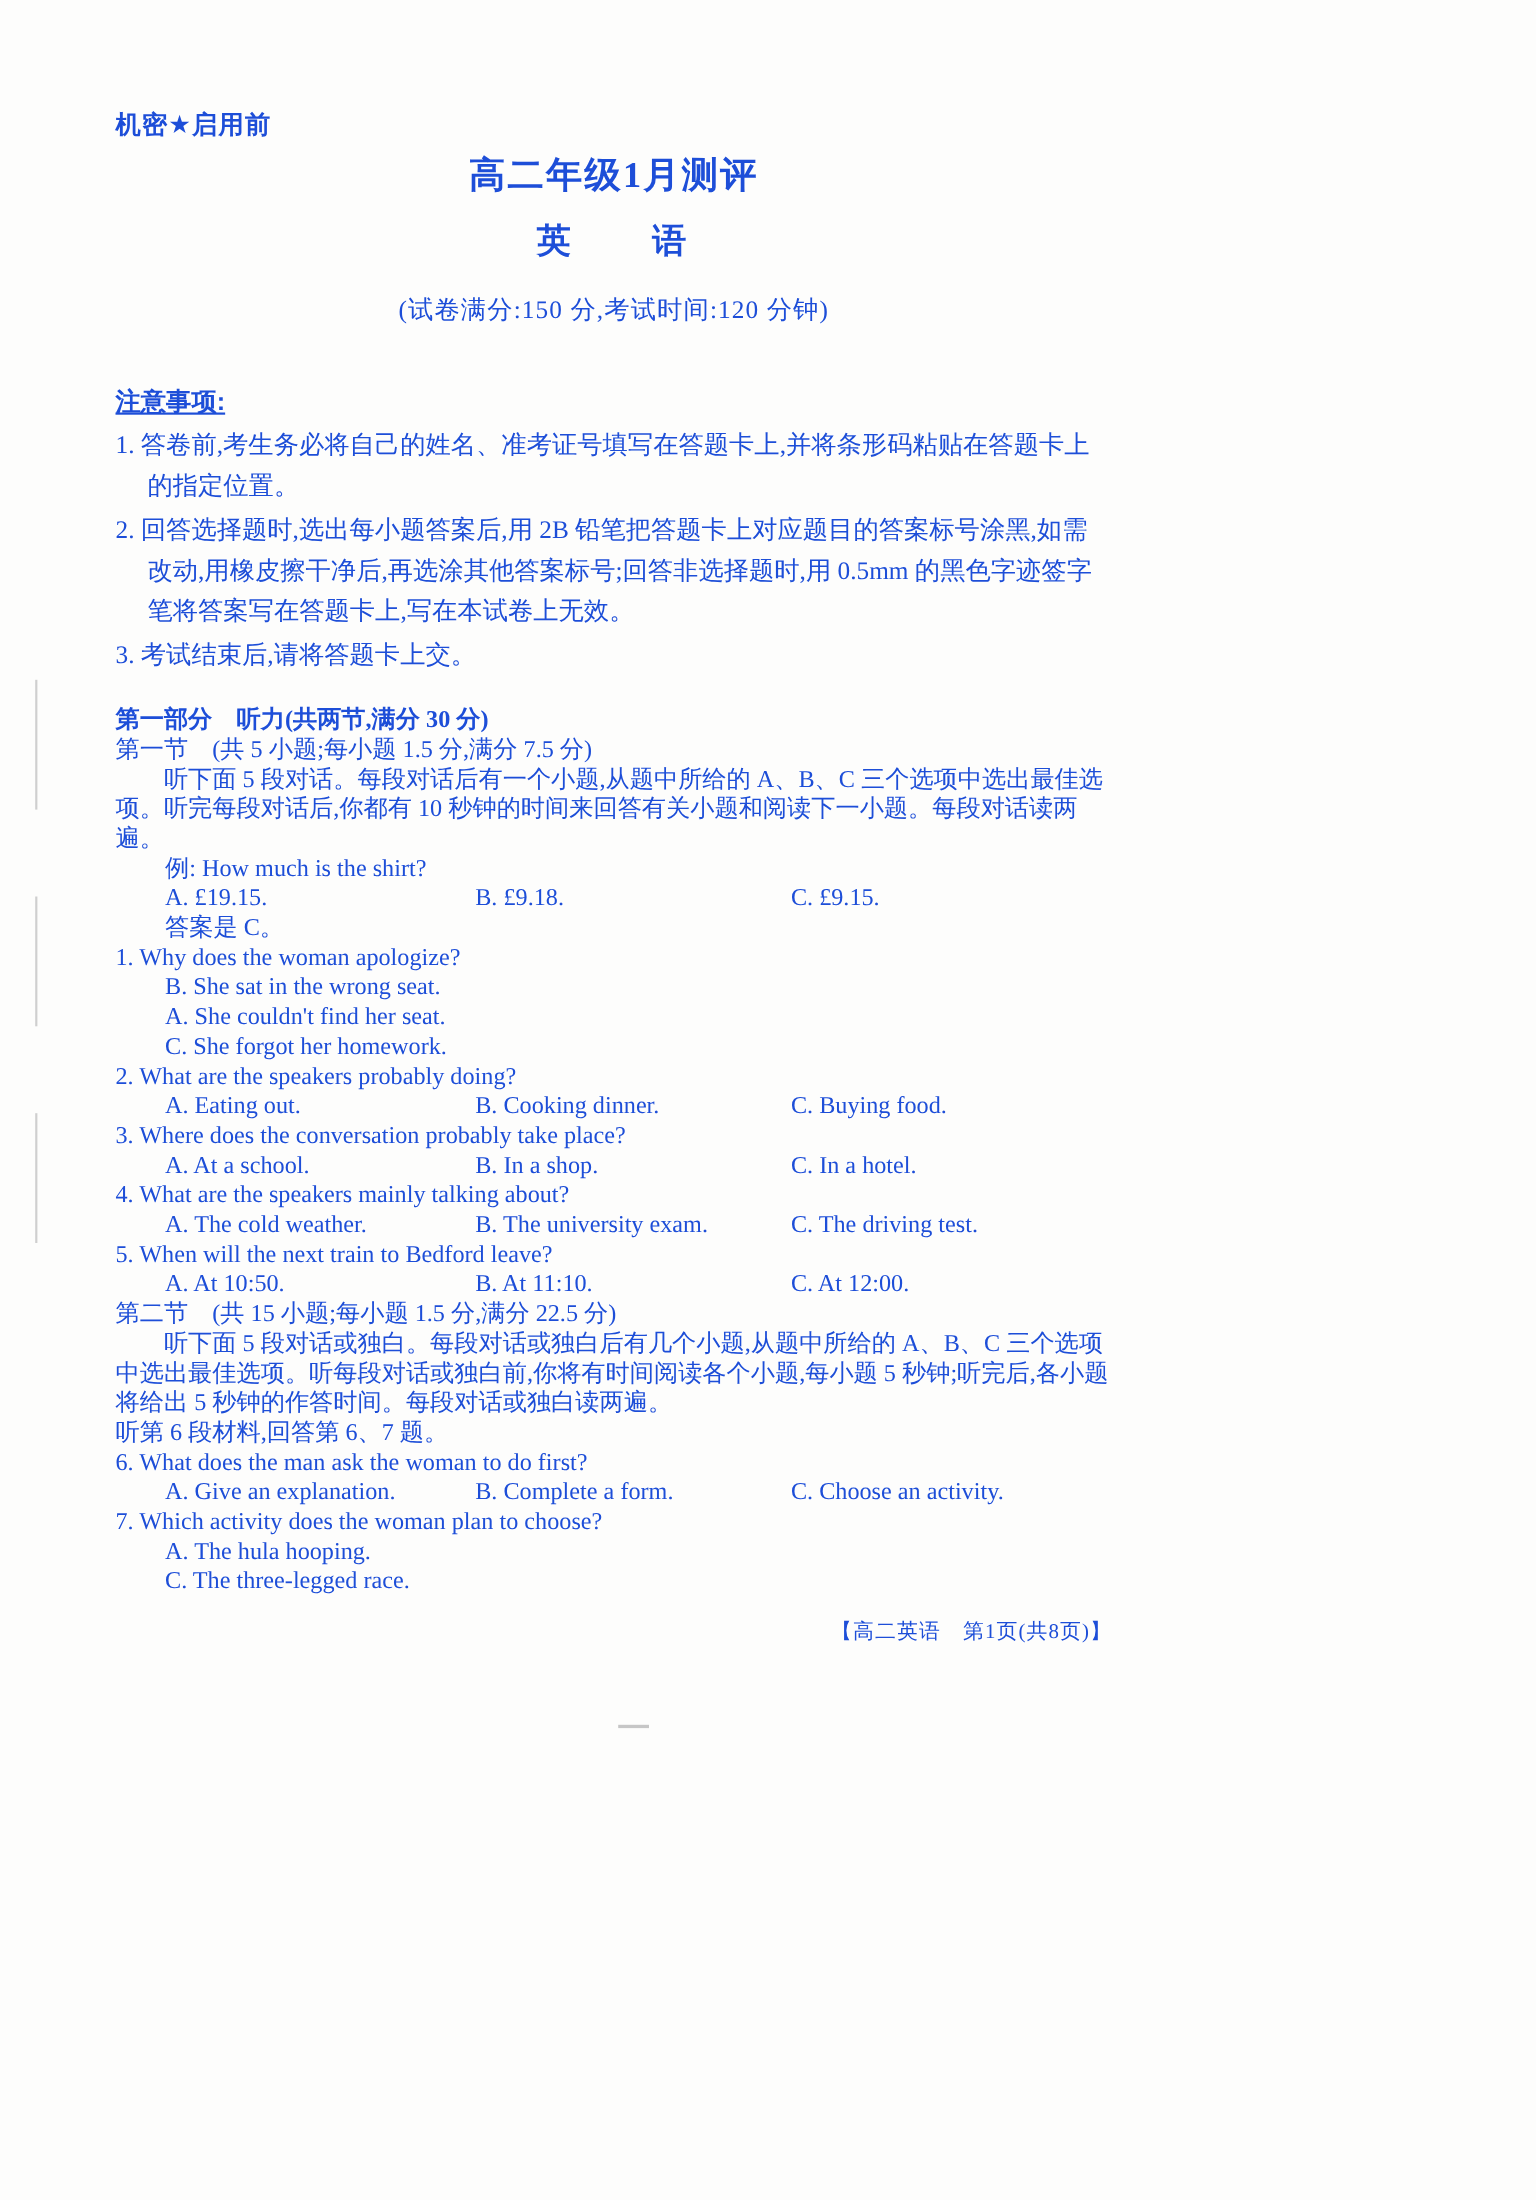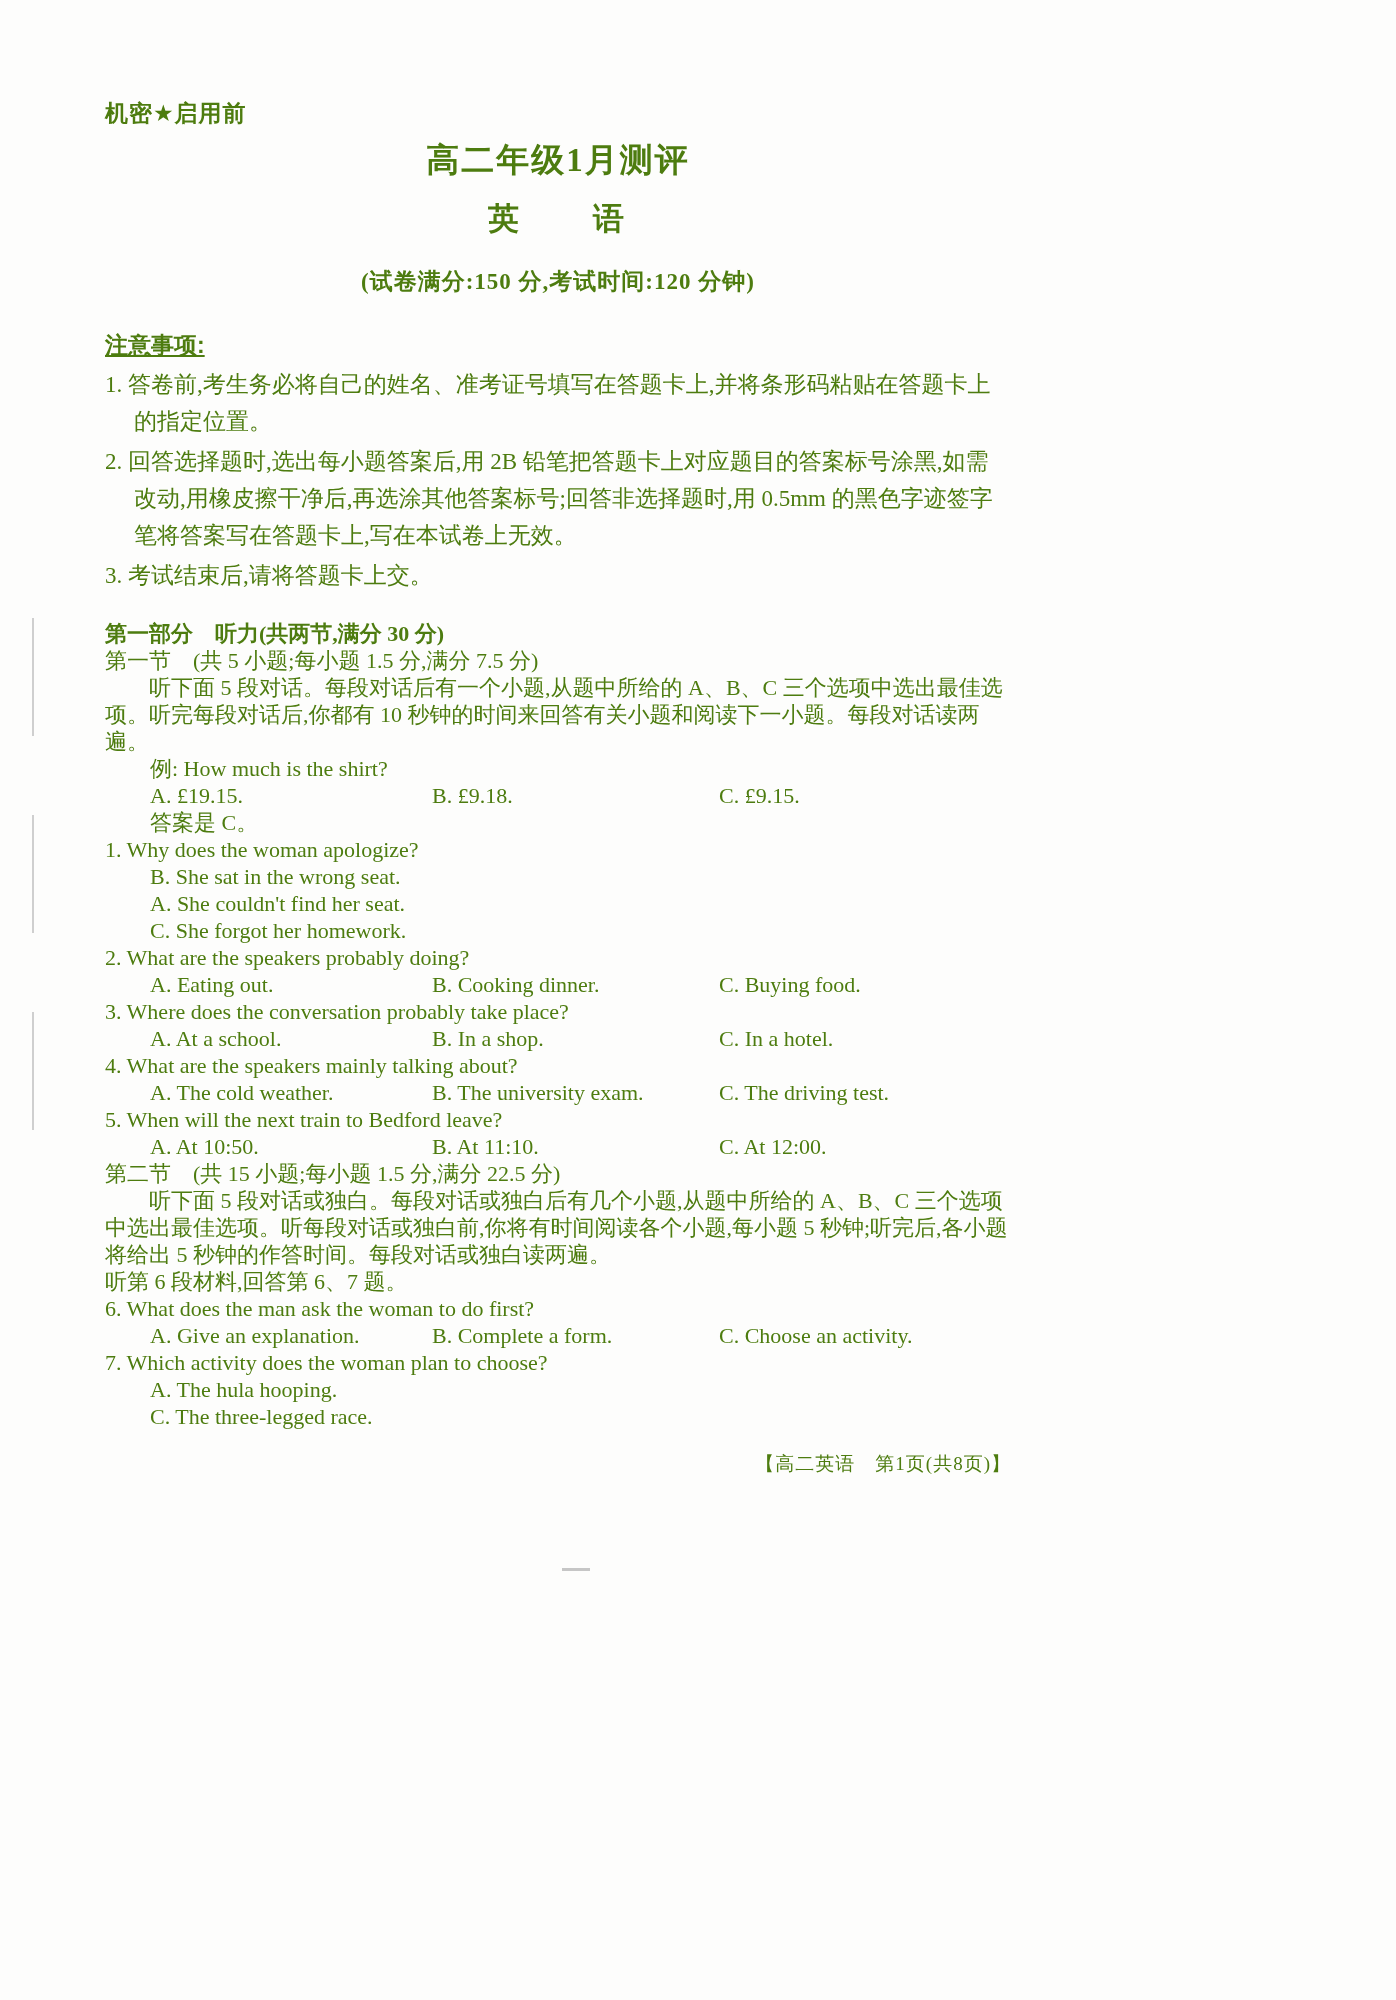--- a/index.html
+++ b/index.html
@@ -7,21 +7,21 @@
     width: 1396px;
     height: 2000px;
     background: #ffffff;
     font-family: "Liberation Serif", "DejaVu Serif", serif;
   }
   .page {
     position: relative;
     width: 1396px;
     height: 2000px;
     background: #fdfdfc;
-    color: #4d7c0f;
+    color: #1d4ed8;
     overflow: hidden;
   }
   .content {
     position: absolute;
     left: 105px;
     top: 100px;
     width: 906px;
   }
   .confidential {
     font-family: "Liberation Sans", "DejaVu Sans", sans-serif;
@@ -44,23 +44,23 @@
     text-align: center;
     font-size: 31px;
     line-height: 54px;
     font-weight: 700;
     letter-spacing: 4px;
   }
   .exam-info {
     text-align: center;
     font-size: 23px;
     line-height: 32px;
-    font-weight: 700;
+    font-weight: 400;
     letter-spacing: 1px;
-    margin-bottom: 32px;
+    margin-bottom: 52px;
   }
   .notice-title {
     font-family: "Liberation Sans", "DejaVu Sans", sans-serif;
     font-weight: 700;
     font-size: 23px;
     line-height: 30px;
     margin-bottom: 6px;
     text-decoration: underline;
   }
   .notice-item {

